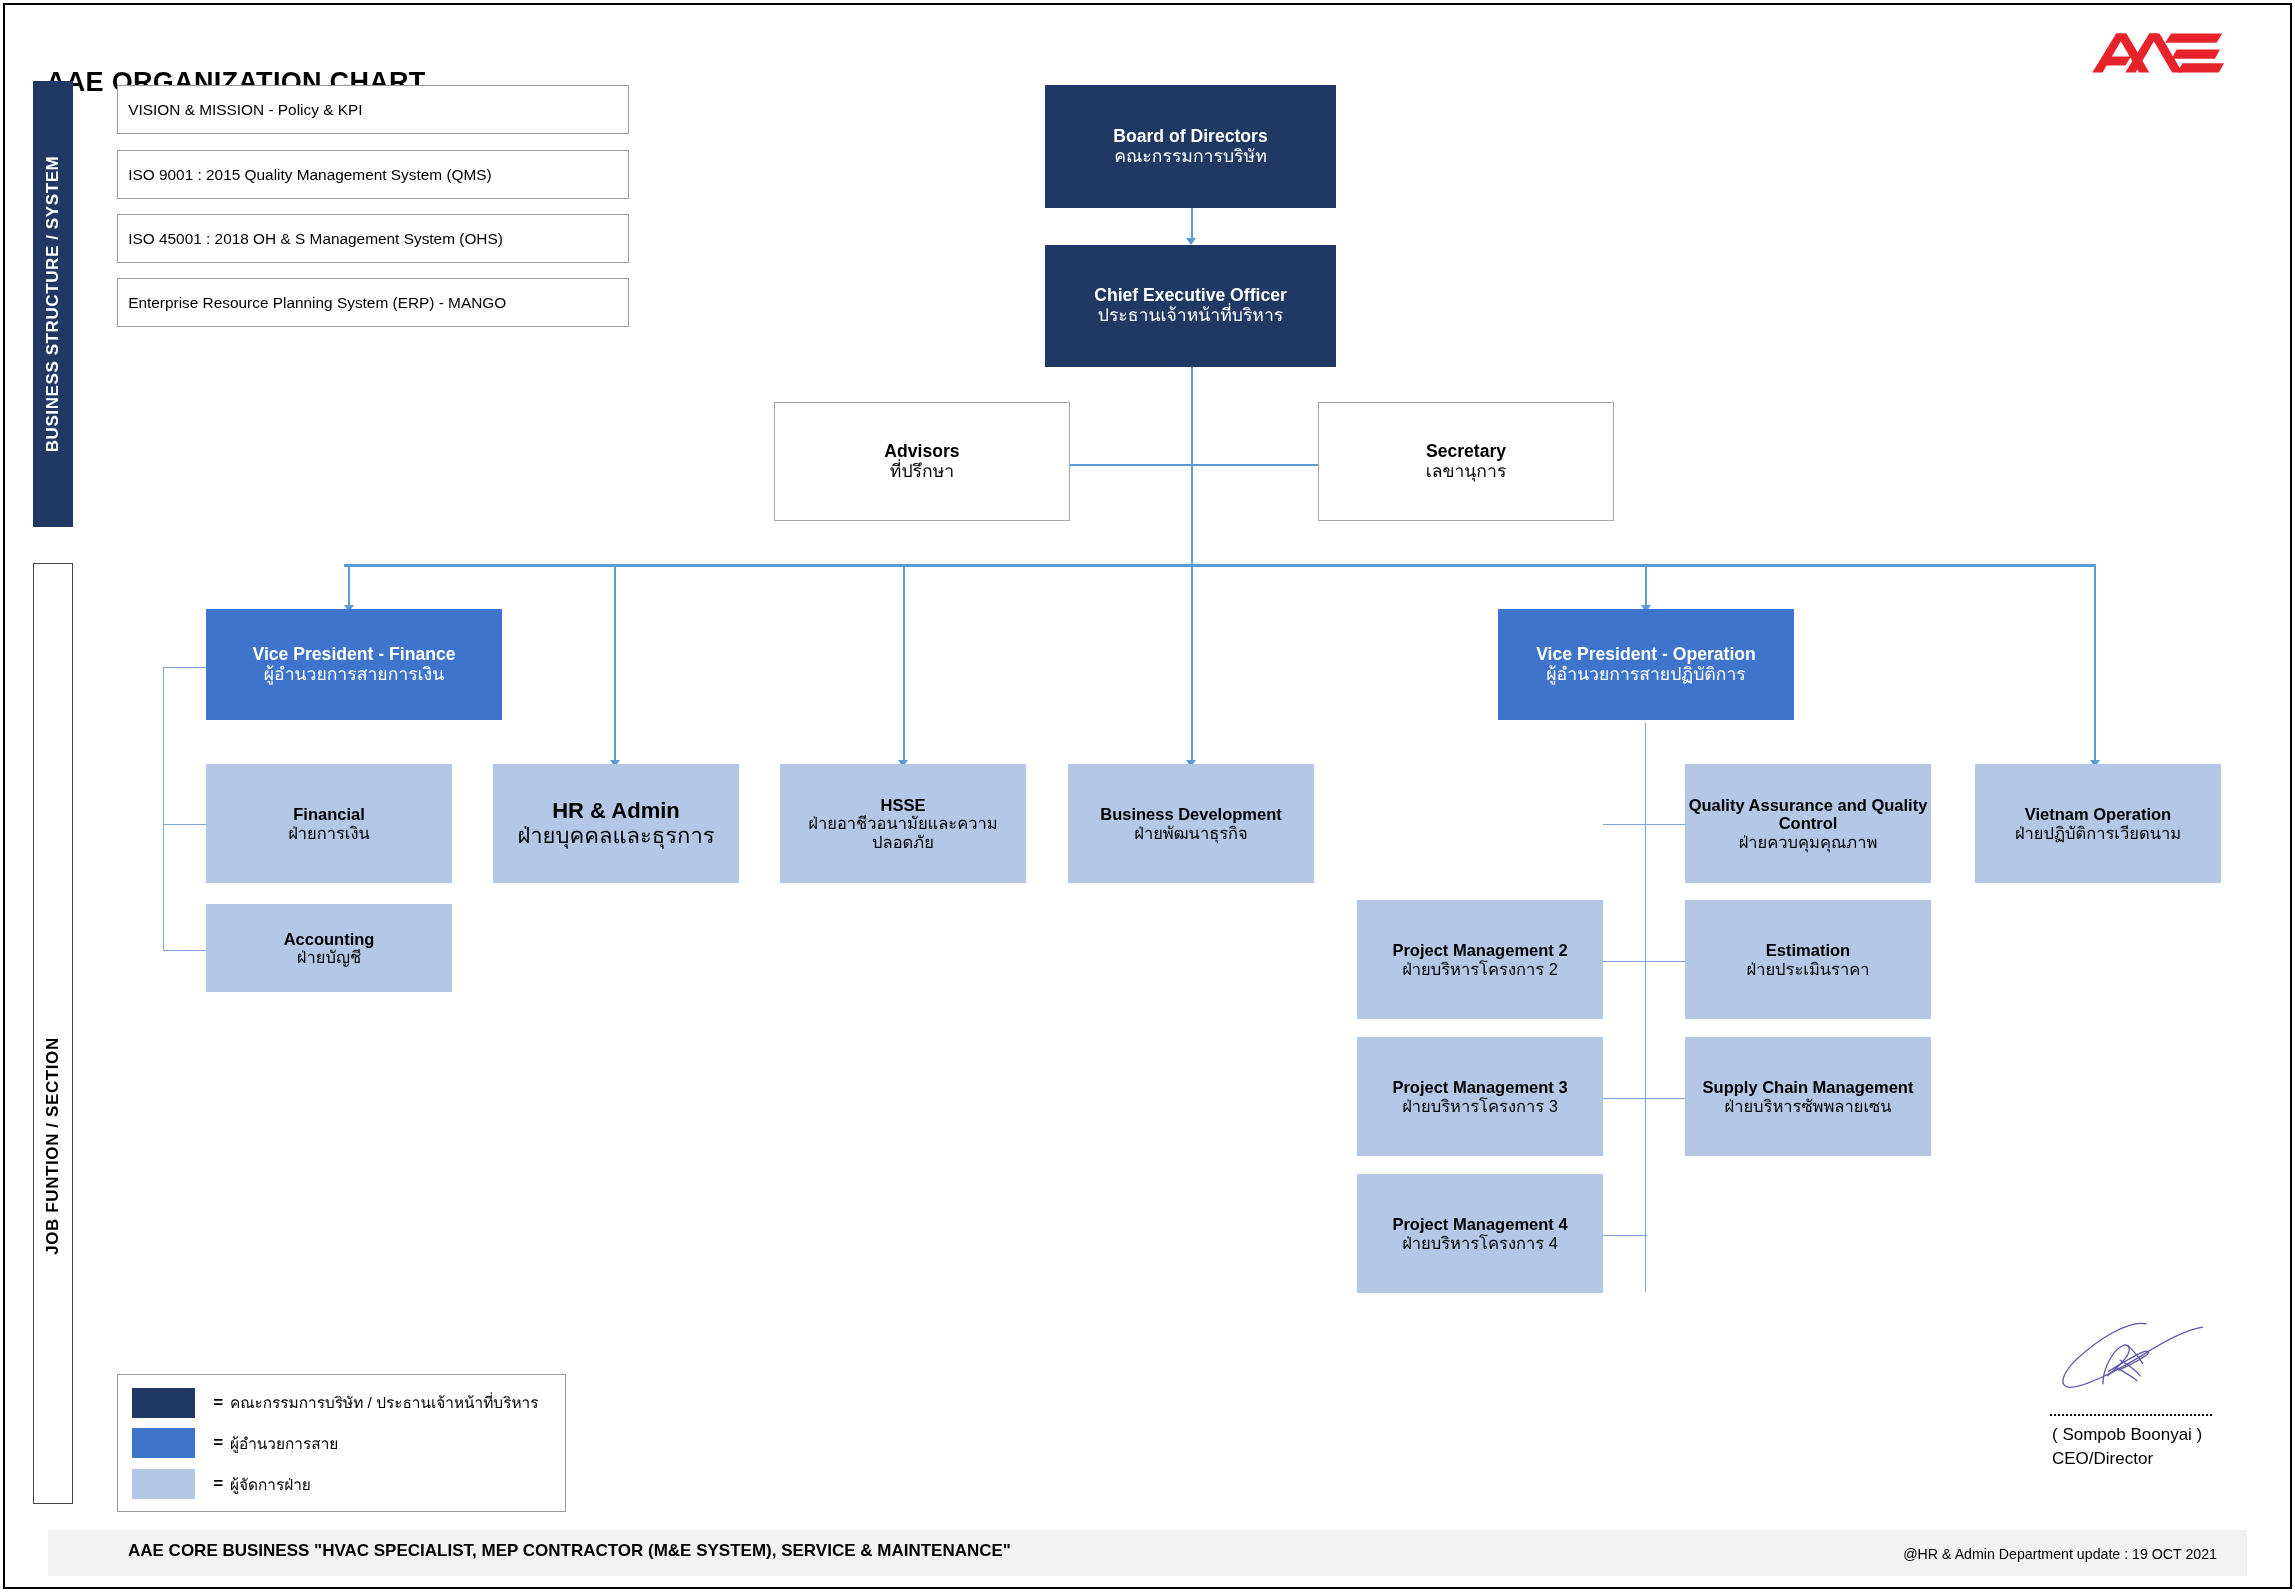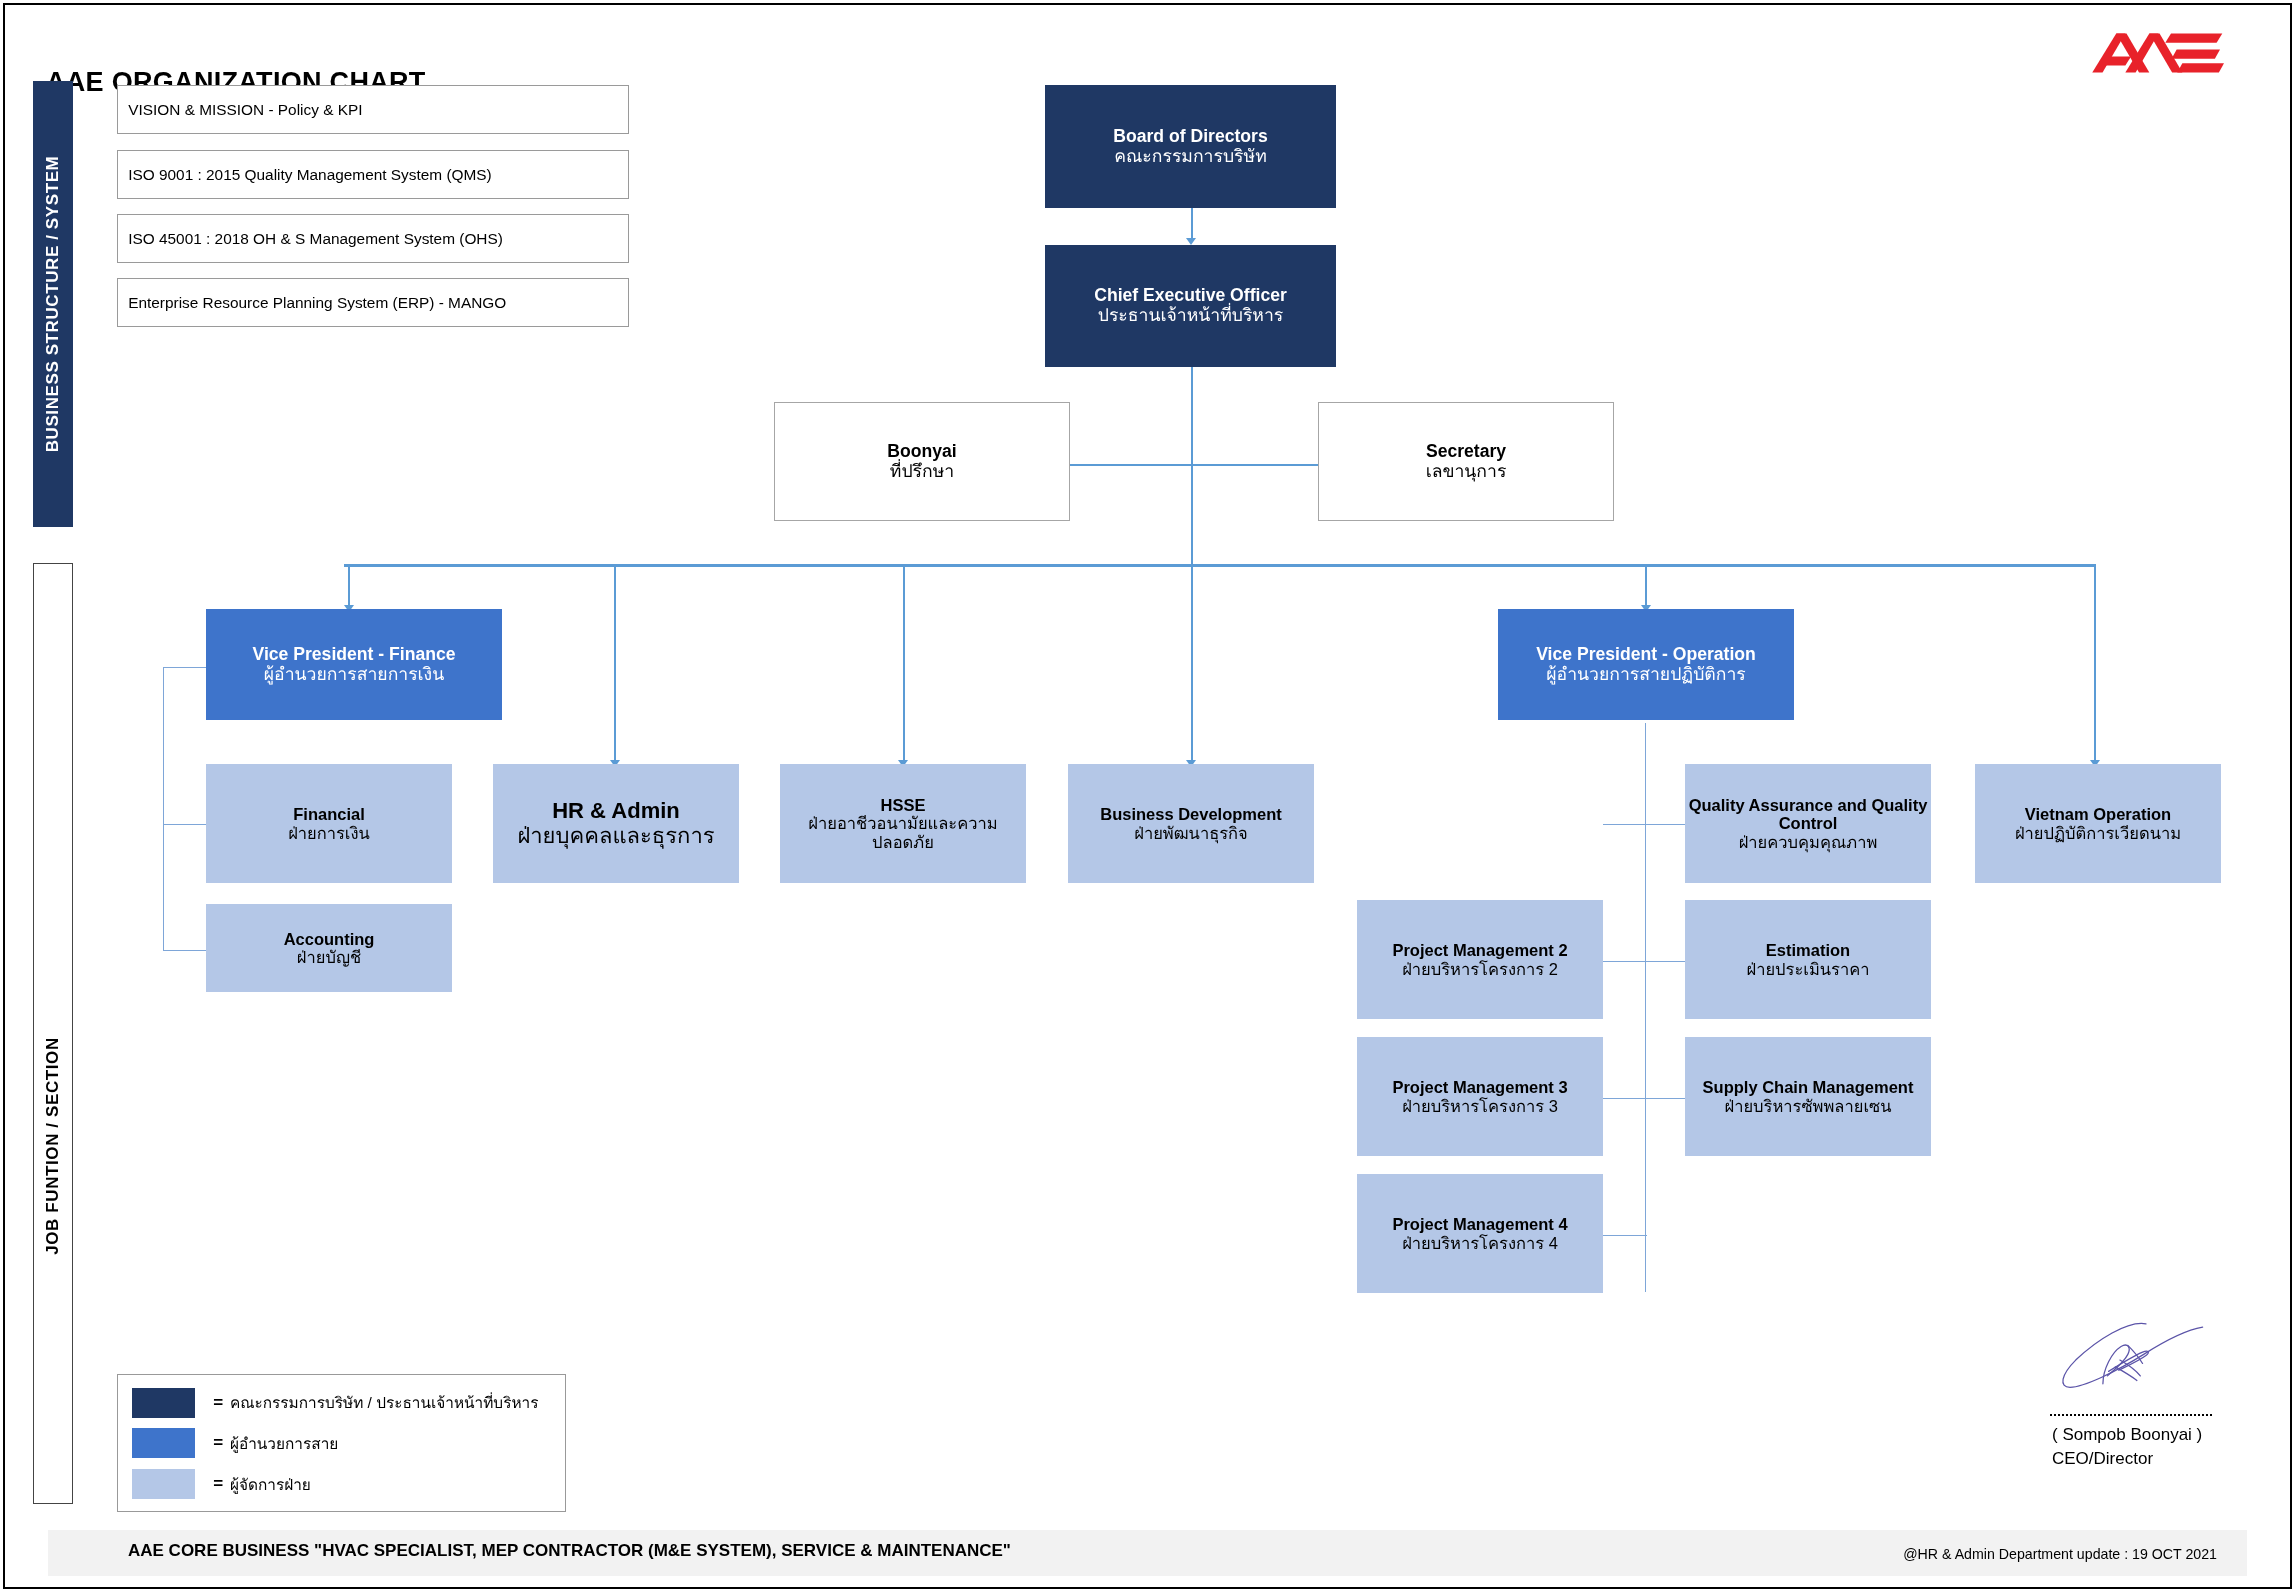--- a/index.html
+++ b/index.html
@@ -283,21 +283,21 @@
     <span class="en">Board of Directors</span>
     <span class="th">คณะกรรมการบริษัท</span>
   </div>
 
   <div class="node dark" style="left:1045px; top:245px; width:291px; height:122px; font-size:17.6px;">
     <span class="en">Chief Executive Officer</span>
     <span class="th">ประธานเจ้าหน้าที่บริหาร</span>
   </div>
 
   <div class="node plain" style="left:774px; top:402px; width:296px; height:119px; font-size:17.6px;">
-    <span class="en">Boonyai</span>
+    <span class="en">Advisors</span>
     <span class="th">ที่ปรึกษา</span>
   </div>
 
   <div class="node plain" style="left:1318px; top:402px; width:296px; height:119px; font-size:17.6px;">
     <span class="en">Secretary</span>
     <span class="th">เลขานุการ</span>
   </div>
 
   <div class="node mid" style="left:206px; top:609px; width:296px; height:111px; font-size:17.6px;">
     <span class="en">Vice President - Finance</span>

